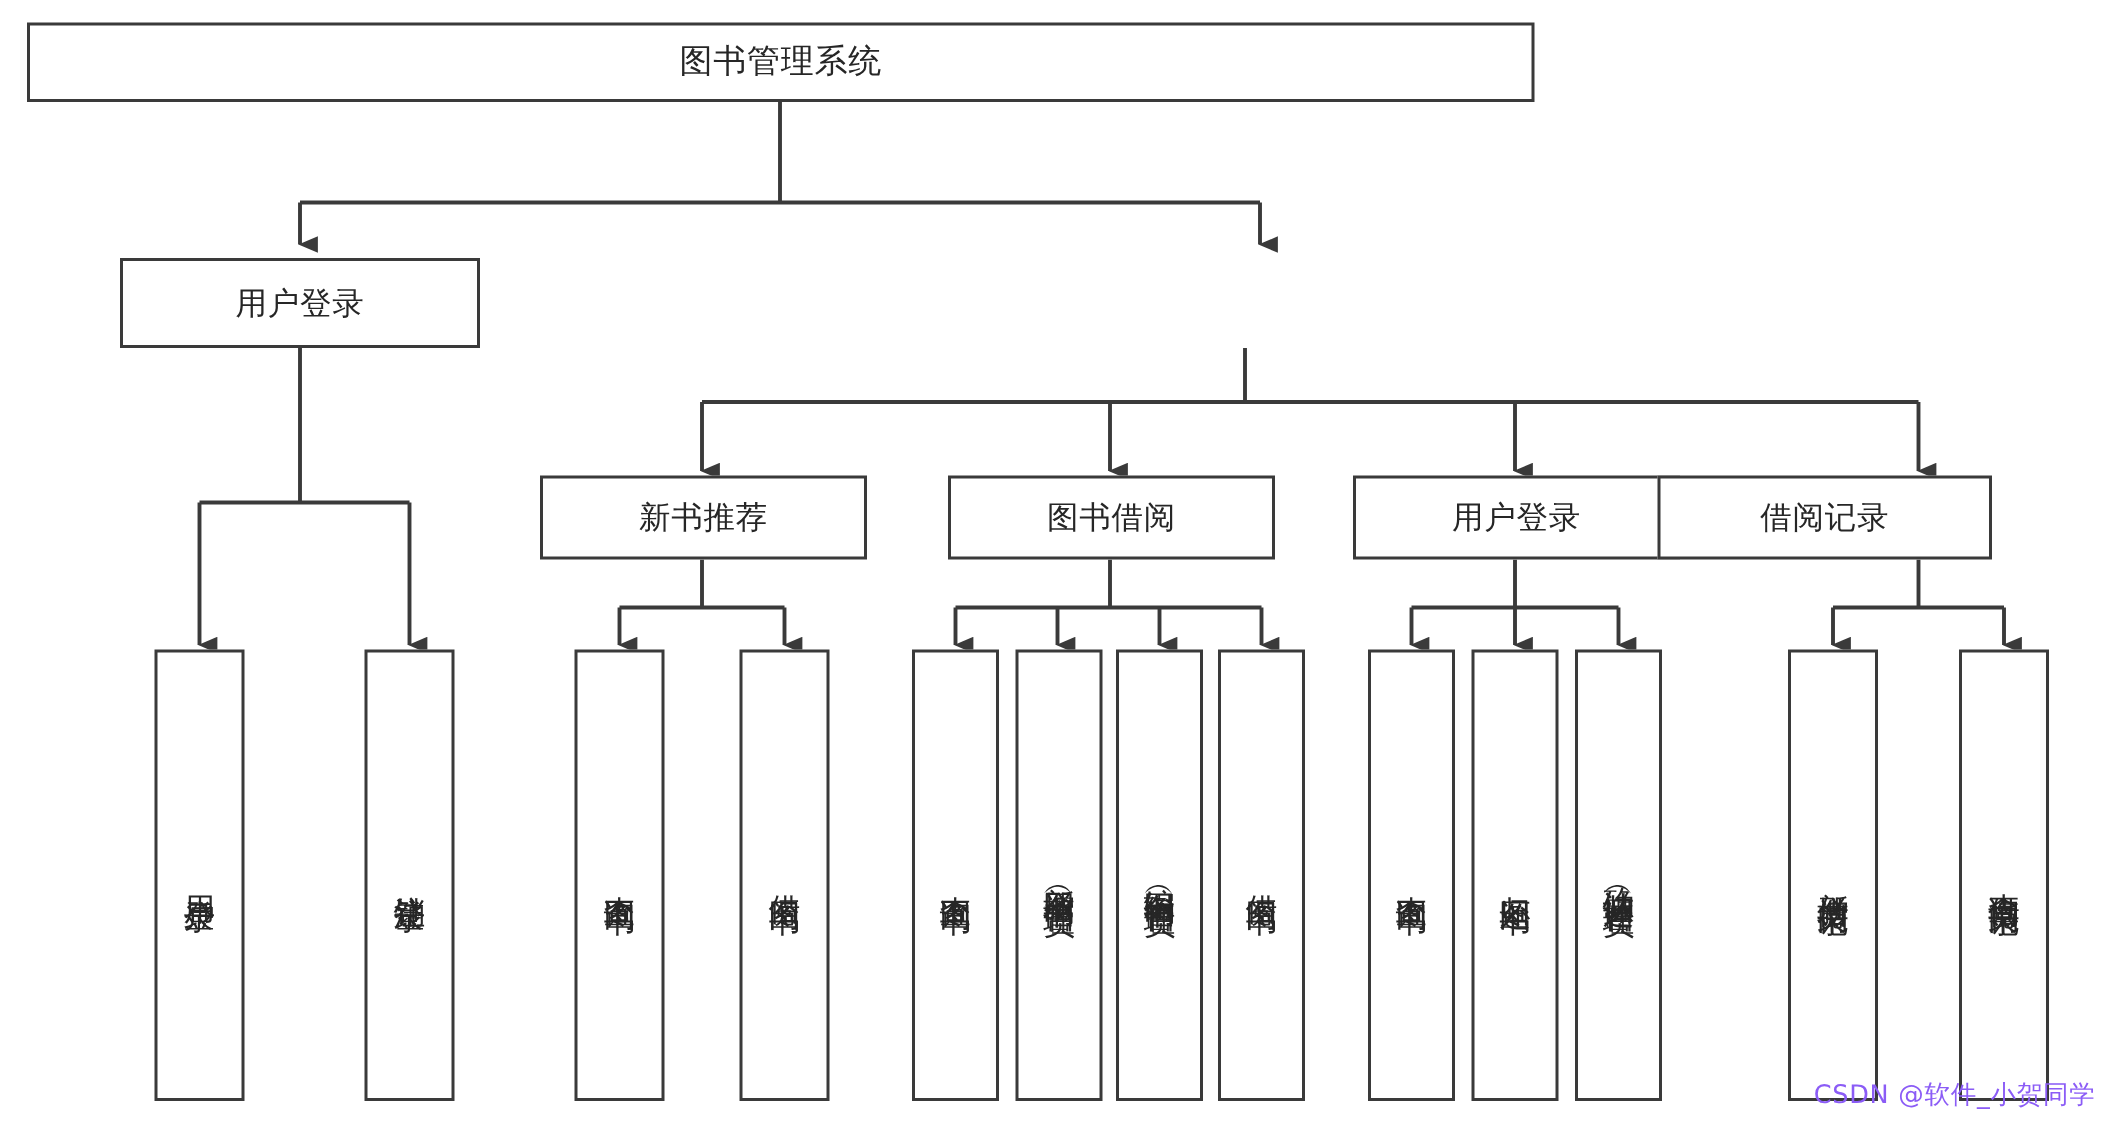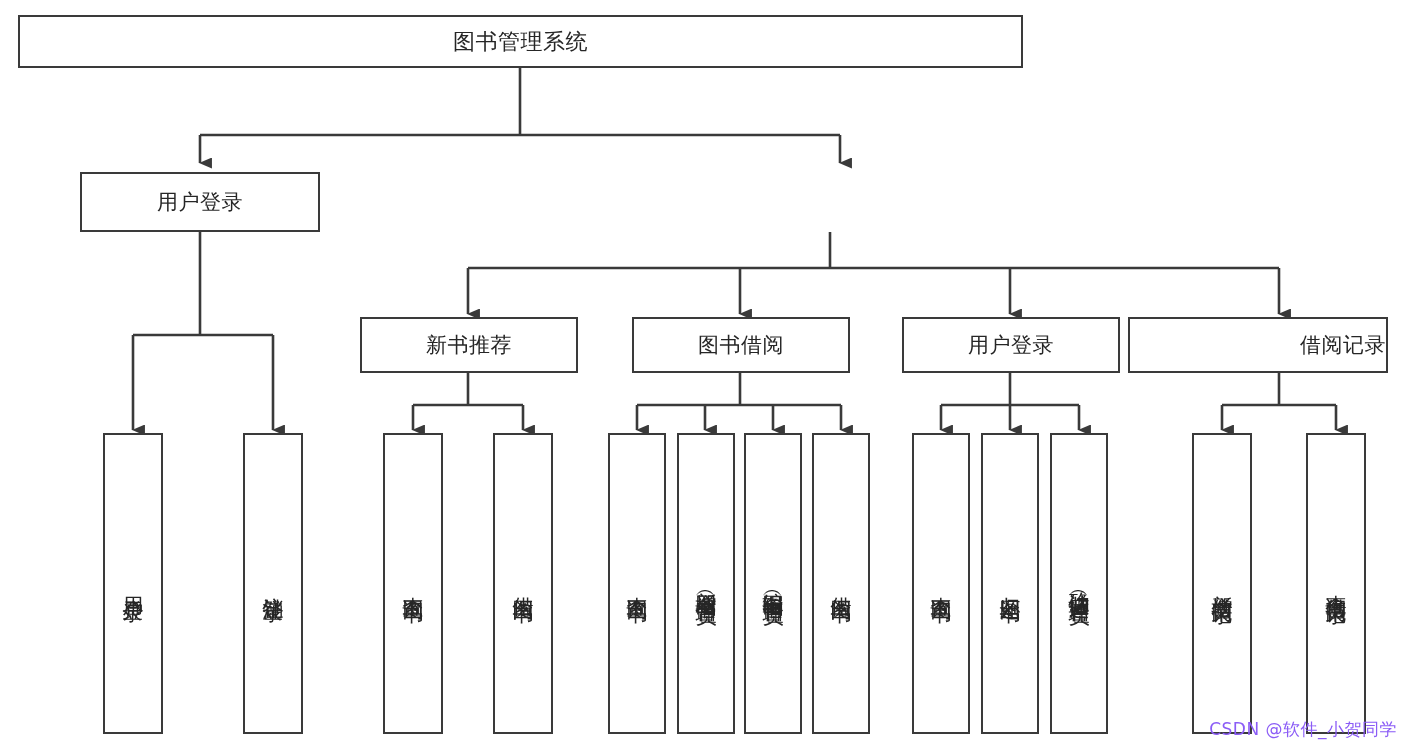--- a/index.html
+++ b/index.html
@@ -139,21 +139,21 @@
 
   <div class="node horiz" style="left:360px; top:317px; width:218px; height:56px;align-items:center;">
     <span class="lbl">新书推荐</span>
   </div>
   <div class="node horiz" style="left:632px; top:317px; width:218px; height:56px;">
     <span class="lbl">图书借阅</span>
   </div>
   <div class="node horiz" style="left:902px; top:317px; width:218px; height:56px;">
     <span class="lbl">用户登录</span>
   </div>
-  <div class="node horiz" style="left:1128px; top:317px; width:260px; height:56px;justify-content:flex-end;">
+  <div class="node horiz" style="left:1105px; top:317px; width:223px; height:56px;">
     <span class="lbl">借阅记录</span>
   </div>
 
   <div class="node vert" style="left:103px; top:433px; width:60px; height:301px;">
     <span class="lbl">用户登录</span>
   </div>
   <div class="node vert" style="left:243px; top:433px; width:60px; height:301px;">
     <span class="lbl">注销登录</span>
   </div>
 

